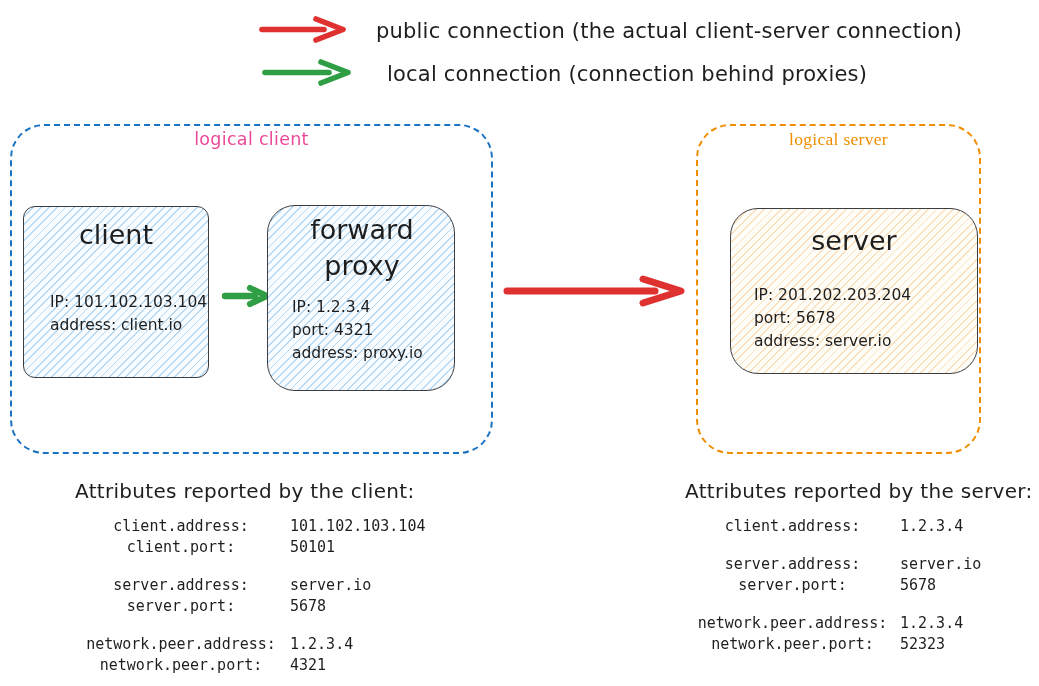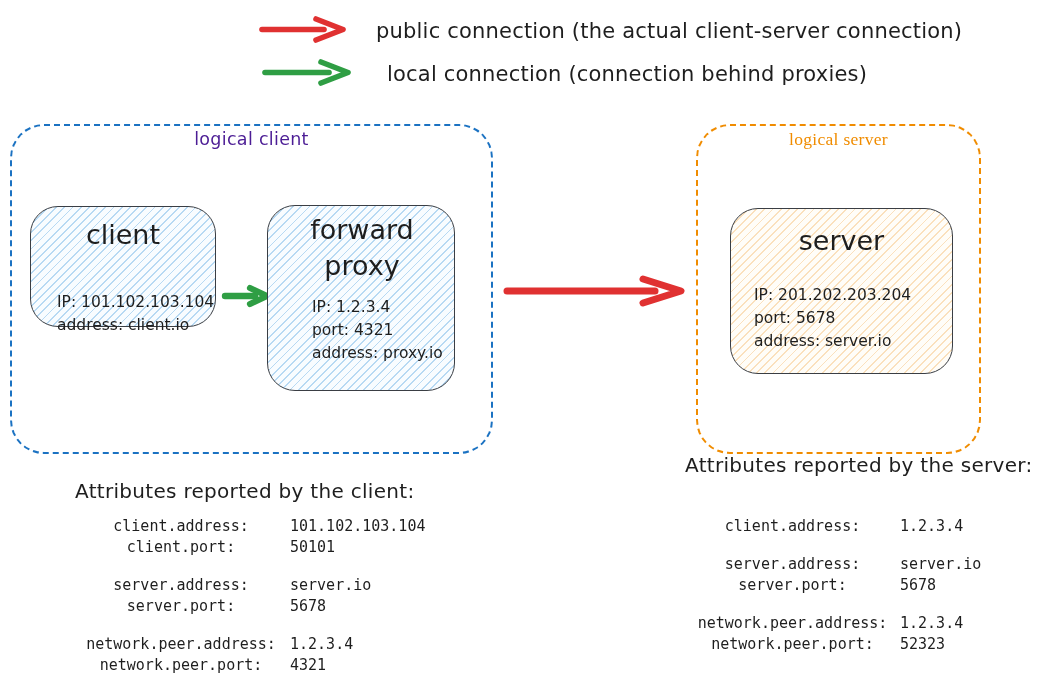--- a/index.html
+++ b/index.html
@@ -37,21 +37,21 @@
   .logical-client-box { border: 2.6px dashed #1b72c2; }
   .logical-server-box { border: 2.6px dashed #f08c00; }
   .logical-label {
     position: absolute;
     width: 100%;
     top: 3px;
     text-align: center;
     font-size: 17.5px;
     letter-spacing: 0.3px;
   }
-  .logical-client-box .logical-label { color: #4c1d95; }
+  .logical-client-box .logical-label { color: #ec4899; }
   .logical-server-box .logical-label { color: #f08c00; font-family: Liberation Serif, serif; }
 
   
   .node {
     position: absolute;
     border: 1.7px solid #3a3e44;
     border-radius: 28px;
     box-sizing: border-box;
   }
   .node-blue {
@@ -117,52 +117,52 @@
   <svg class="arrow arrow-green" style="left:261px; top:58px;" width="94" height="29" viewBox="0 0 94 29">
     <path d="M4 14.5 H68" stroke-width="5.6"></path>
     <path d="M60 4 L87 14.5 L60 25" stroke-width="5.6"></path>
   </svg>
   <span class="legend-label" style="left:387px; top:62px;">local connection (connection behind proxies)</span>
 
   <div class="logical-box logical-client-box" style="left:10px; top:124px; width:479px; height:326px;">
     <div class="logical-label">logical client</div>
   </div>
 
-  <div class="node node-blue" style="left:30px; top:206px; width:186px; height:121px;">
+  <div class="node node-blue" style="left:23px; top:206px; width:186px; height:172px;border-radius:12px;">
     <div class="node-title" style="top:10px;">client</div>
     <div class="node-info" style="left:18px; top:84px;margin-left:8px;">
       <div>IP: 101.102.103.104</div>
       <div>address: client.io</div>
     </div>
   </div>
 
   <svg class="arrow arrow-green" style="left:221px; top:284px;" width="52" height="24" viewBox="0 0 52 24">
     <path d="M4 12 H34" stroke-width="6.4"></path>
     <path d="M29 4 L46 12 L29 20" stroke-width="6.2"></path>
   </svg>
 
   <div class="node node-blue" style="left:267px; top:205px; width:188px; height:186px;">
     <div class="node-title" style="top:6px; left:24px; width:140px;">forward proxy</div>
-    <div class="node-info" style="left:24px; top:90px;margin-left:20px;">
+    <div class="node-info" style="left:24px; top:90px;">
       <div>IP: 1.2.3.4</div>
       <div>port: 4321</div>
       <div>address: proxy.io</div>
     </div>
   </div>
 
   <svg class="arrow arrow-red" style="left:503px; top:275px;" width="186" height="32" viewBox="0 0 186 32">
     <path d="M4 16 H152" stroke-width="7"></path>
     <path d="M140 4 L178 16 L140 28" stroke-width="7"></path>
   </svg>
 
   <div class="logical-box logical-server-box" style="left:696px; top:124px; width:281px; height:326px;">
     <div class="logical-label">logical server</div>
   </div>
 
-  <div class="node node-orange" style="left:730px; top:208px; width:223px; height:166px;">
+  <div class="node node-orange" style="left:730px; top:208px; width:248px; height:166px;">
     <div class="node-title" style="top:14px;">server</div>
     <div class="node-info" style="left:23px; top:75px;">
       <div>IP: 201.202.203.204</div>
       <div>port: 5678</div>
       <div>address: server.io</div>
     </div>
   </div>
 
   <div class="attrs-heading" style="left:75px; top:479px;">Attributes reported by the client:</div>
 
@@ -186,21 +186,21 @@
     <div class="attr-group">
       <div class="attr-row">
         <span class="attr-key">network.peer.address:</span><span class="attr-val">1.2.3.4</span>
       </div>
       <div class="attr-row">
         <span class="attr-key">network.peer.port:</span><span class="attr-val">4321</span>
       </div>
     </div>
   </div>
 
-  <div class="attrs-heading" style="left:685px; top:453px;">Attributes reported by the server:</div>
+  <div class="attrs-heading" style="left:685px; top:479px;">Attributes reported by the server:</div>
 
   <div class="attrs attrs-server" style="left:685px; top:516px;">
     <div class="attr-group">
       <div class="attr-row">
         <span class="attr-key">client.address:</span><span class="attr-val">1.2.3.4</span>
       </div>
     </div>
     <div class="attr-group">
       <div class="attr-row">
         <span class="attr-key">server.address:</span><span class="attr-val">server.io</span>

